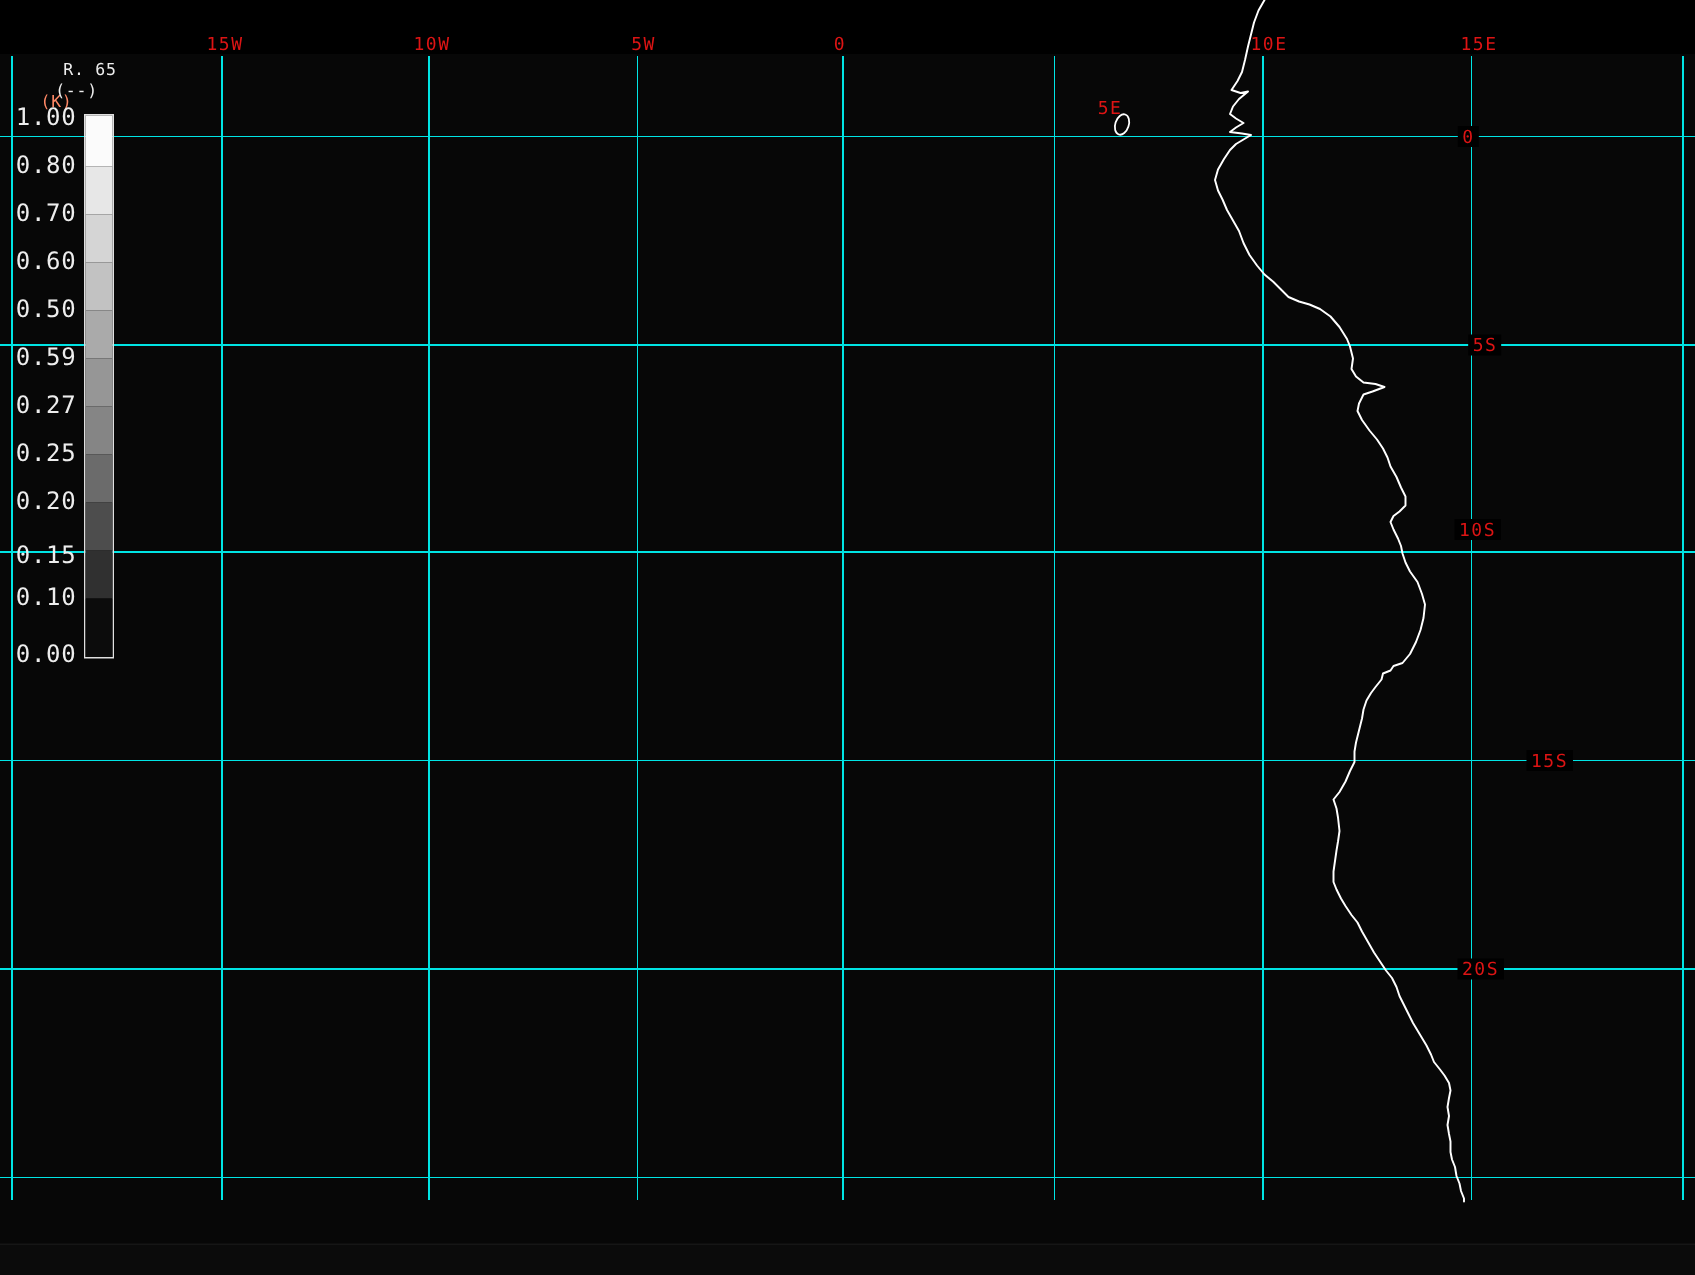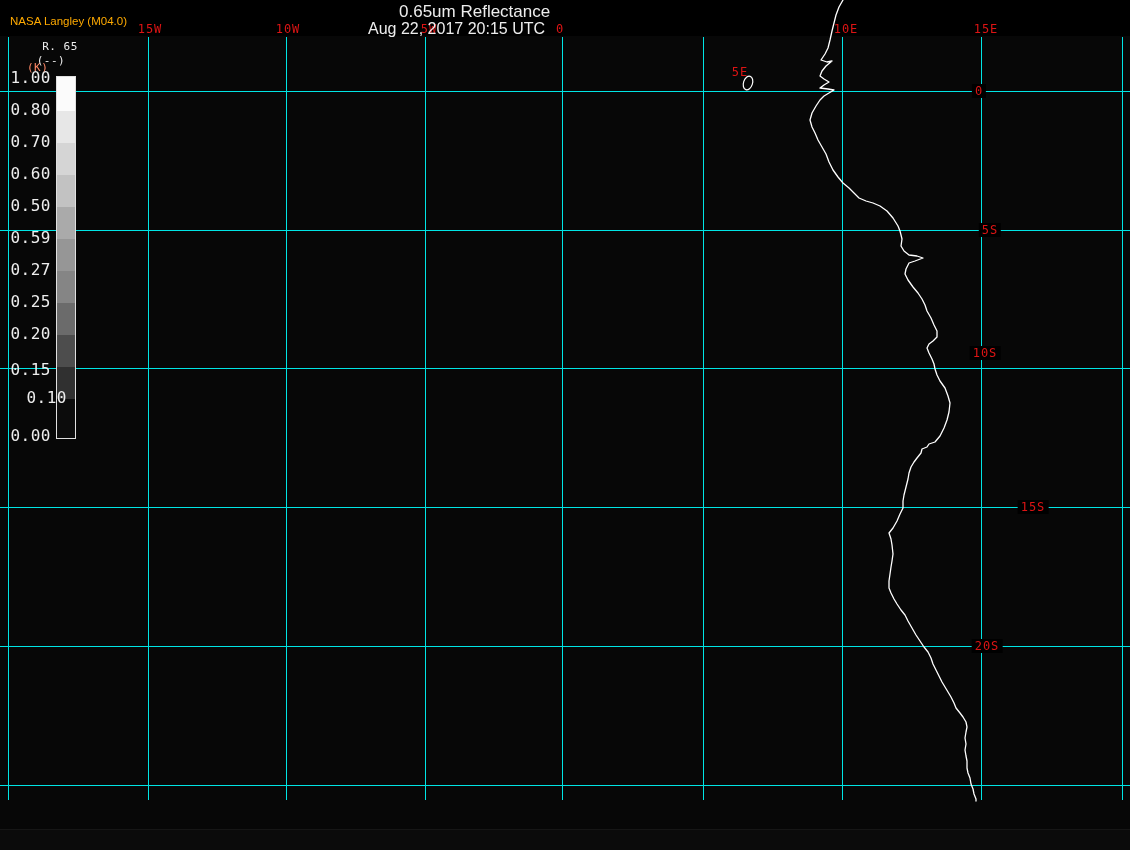--- a/index.html
+++ b/index.html
@@ -99,24 +99,19 @@
         <div class="cb-tick" style="top: 71px;">1.00</div>
         <div class="cb-tick" style="top: 103px;">0.80</div>
         <div class="cb-tick" style="top: 135px;">0.70</div>
         <div class="cb-tick" style="top: 167px;">0.60</div>
         <div class="cb-tick" style="top: 199px;">0.50</div>
         <div class="cb-tick" style="top: 231px;">0.59</div>
         <div class="cb-tick" style="top: 263px;">0.27</div>
         <div class="cb-tick" style="top: 295px;">0.25</div>
         <div class="cb-tick" style="top: 327px;">0.20</div>
         <div class="cb-tick" style="top: 363px;">0.15</div>
-        <div class="cb-tick" style="top: 391px; padding-left: 16px;">0.10</div>
+        <div class="cb-tick" style="top: 391px;">0.10</div>
         <div class="cb-tick" style="top: 429px;">0.00</div>
       </div>
   </div>
 
-  <div class="abs" id="header">
-    <div id="credit">NASA Langley (M04.0)</div>
-    <div id="title">0.65um Reflectance</div>
-    <div id="subtitle">Aug 22, 2017 20:15 UTC</div>
-  </div>
 
 </div>
 
 </body></html>

